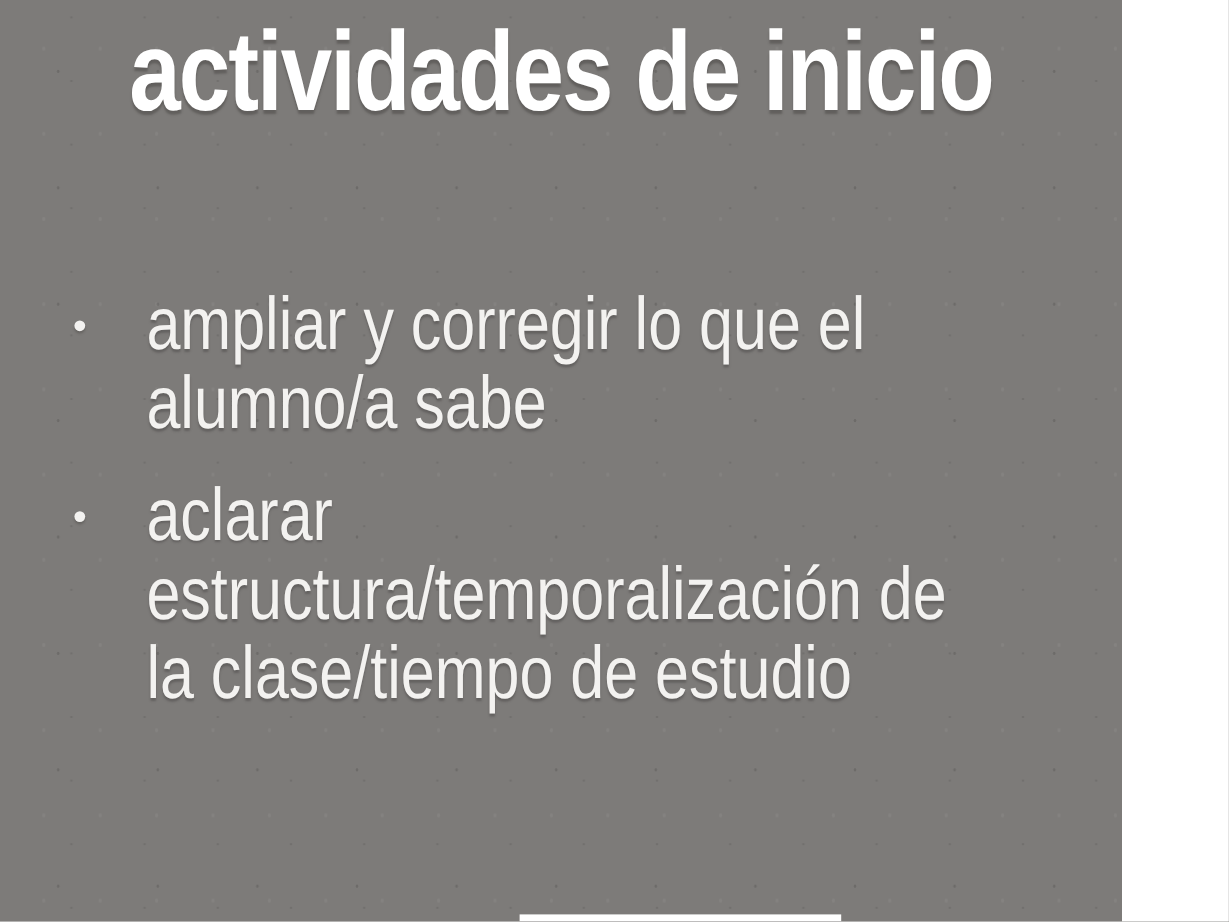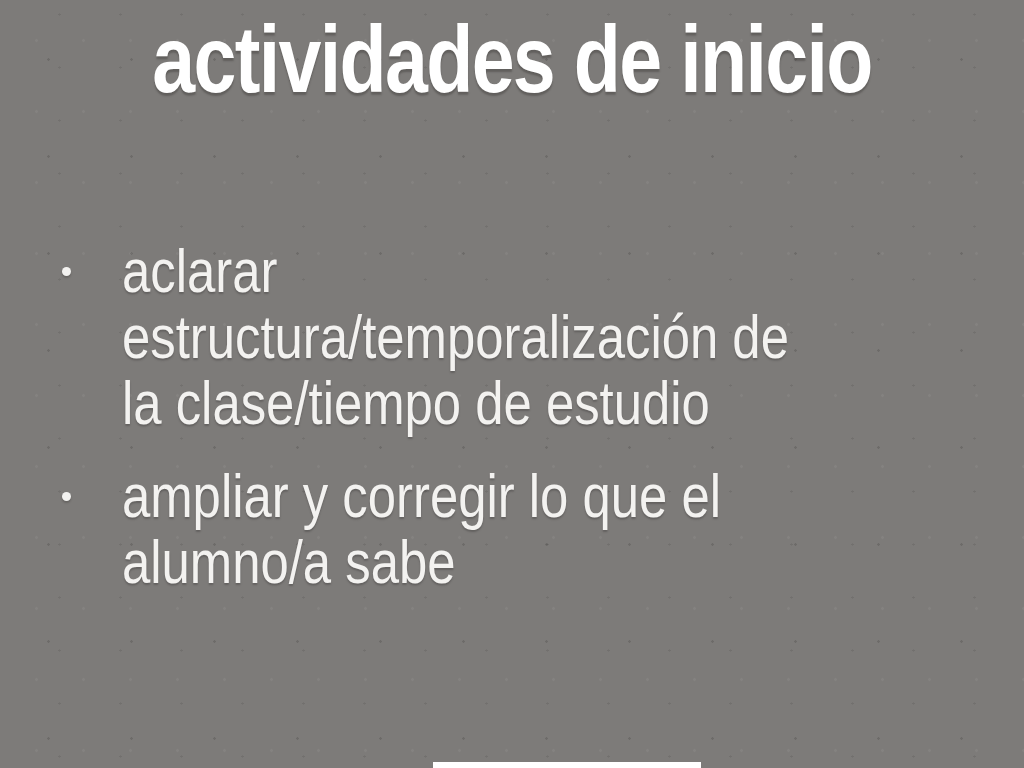--- a/index.html
+++ b/index.html
@@ -7,21 +7,21 @@
     padding: 0;
   }
   body {
     width: 1024px;
     height: 768px;
     overflow: hidden;
     font-family: "Liberation Sans", sans-serif;
   }
   .slide {
     position: relative;
-    width: 1024px;
+    width: 935px;
     height: 768px;
     background-color: var(--background, #7d7b79);
     
     background-image:
       radial-gradient(rgba(0,0,0,0.13) 1px, transparent 1.4px),
       radial-gradient(rgba(0,0,0,0.09) 1px, transparent 1.4px),
       radial-gradient(rgba(255,255,255,0.05) 1px, transparent 1.4px);
     background-size: 83px 97px, 61px 53px, 47px 71px;
     background-position: 7px 11px, 29px 41px, 13px 5px;
     overflow: hidden;
@@ -88,28 +88,28 @@
 
 <div class="slide">
 
   <h1 class="title">actividades de inicio</h1>
 
   <div class="bullets">
 
 
     <div class="bullet">
       <span class="dot"></span>
-      <div class="line">aclarar</div>
-      <div class="line">estructura/temporalización de</div>
-      <div class="line">la clase/tiempo de estudio</div>
+      <div class="line">ampliar y corregir lo que el</div>
+      <div class="line">alumno/a sabe</div>
     </div>
 
     <div class="bullet">
       <span class="dot"></span>
-      <div class="line">ampliar y corregir lo que el</div>
-      <div class="line">alumno/a sabe</div>
+      <div class="line">aclarar</div>
+      <div class="line">estructura/temporalización de</div>
+      <div class="line">la clase/tiempo de estudio</div>
     </div>
 
   </div>
 
   <div class="progress"></div>
 
 </div>
 
 </body></html>

